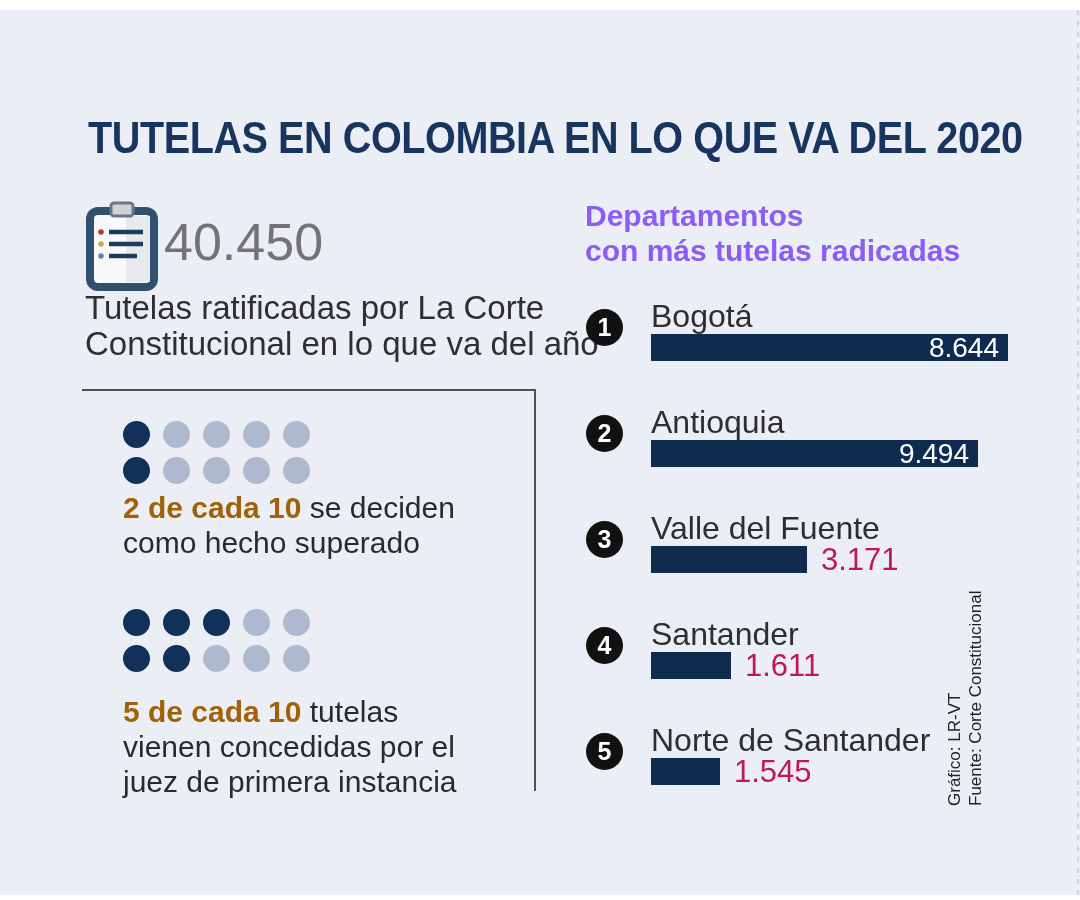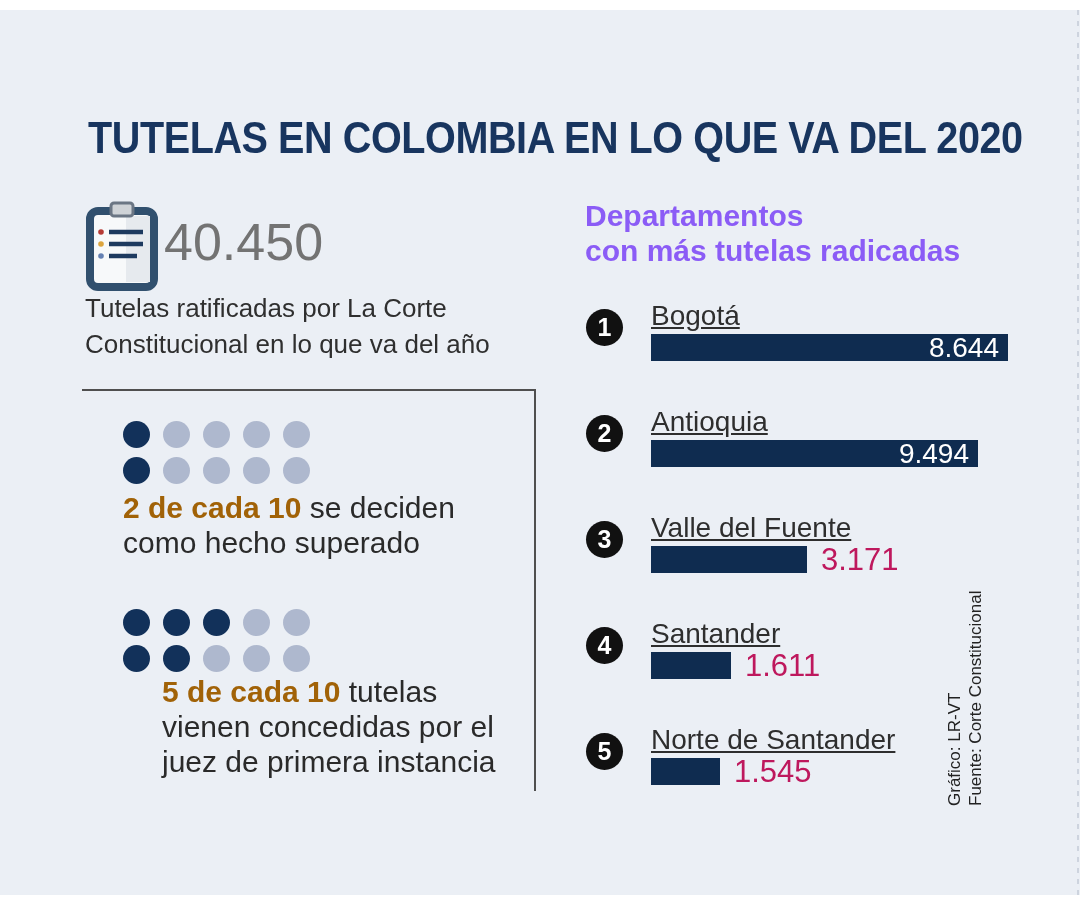--- a/index.html
+++ b/index.html
@@ -23,53 +23,53 @@
     color:var(--title-color,#18355f);
     transform:scaleX(.88);transform-origin:left top;
   }
   .clip-icon{position:absolute;left:84px;top:201px;}
   .big-number{
     position:absolute;left:164px;top:216px;
     font-size:52px;line-height:52px;color:#737373;letter-spacing:0;
   }
   .summary-desc{
     position:absolute;left:85px;top:290px;
-    font-size:26px;line-height:36px;color:#2f2f2f;
+    font-size:33px;line-height:36px;color:#2f2f2f;
   }
   .stat-box{
     position:absolute;left:82px;top:389px;width:452px;height:400px;
     border-top:2px solid #4f4f4f;border-right:2px solid #4f4f4f;
   }
   .dot-grid{
     position:absolute;left:123px;
     display:grid;grid-template-columns:repeat(5,27px);grid-auto-rows:27px;
     column-gap:13px;row-gap:9px;
   }
   .dot-grid.g1{top:421px;}
   .dot-grid.g2{top:609px;}
   .dot{width:27px;height:27px;border-radius:50%;}
   .dot-dark{background:var(--dot-dark,#12315a);}
   .dot-light{background:var(--dot-light,#aeb8ce);}
   .ratio-text{position:absolute;left:123px;font-size:30px;line-height:35px;color:#2a2a2a;}
   .ratio-text.t1{top:490px;}
-  .ratio-text.t2{top:674px;margin-left:39px;}
+  .ratio-text.t2{top:694px;}
   .ratio-text .bold{font-weight:700;color:#a16207;}
   .dept-header{
     position:absolute;left:585px;top:198px;
     font-size:30px;line-height:35px;font-weight:700;color:#8b5cf6;
   }
   .rank-chart{position:absolute;left:0;top:0;width:1080px;height:900px;}
   .rank-row{position:absolute;left:586px;width:480px;}
   .badge{
     position:absolute;left:0;top:11px;width:37px;height:37px;border-radius:50%;
     background:var(--badge,#111);color:#fff;font-size:25px;font-weight:700;
     display:flex;align-items:center;justify-content:center;
   }
   .row-content{margin-left:65px;}
-  .dept-label{font-size:28px;line-height:36px;color:#2e2e2e;text-decoration:underline;}
+  .dept-label{font-size:32px;line-height:36px;color:#2e2e2e;}
   .bar-line{display:flex;align-items:center;height:27px;}
   .bar{
     height:27px;background:var(--bar,#0f2c50);
     display:flex;align-items:center;justify-content:flex-end;
   }
   .bar-value-inside{color:#ffffff;font-size:28px;line-height:27px;padding-right:9px;}
   .bar-value-outside{margin-left:14px;font-size:31px;color:#be185d;}
   .credits{
     position:absolute;left:856px;top:674px;width:220px;height:44px;
     transform:rotate(-90deg);transform-origin:center center;

